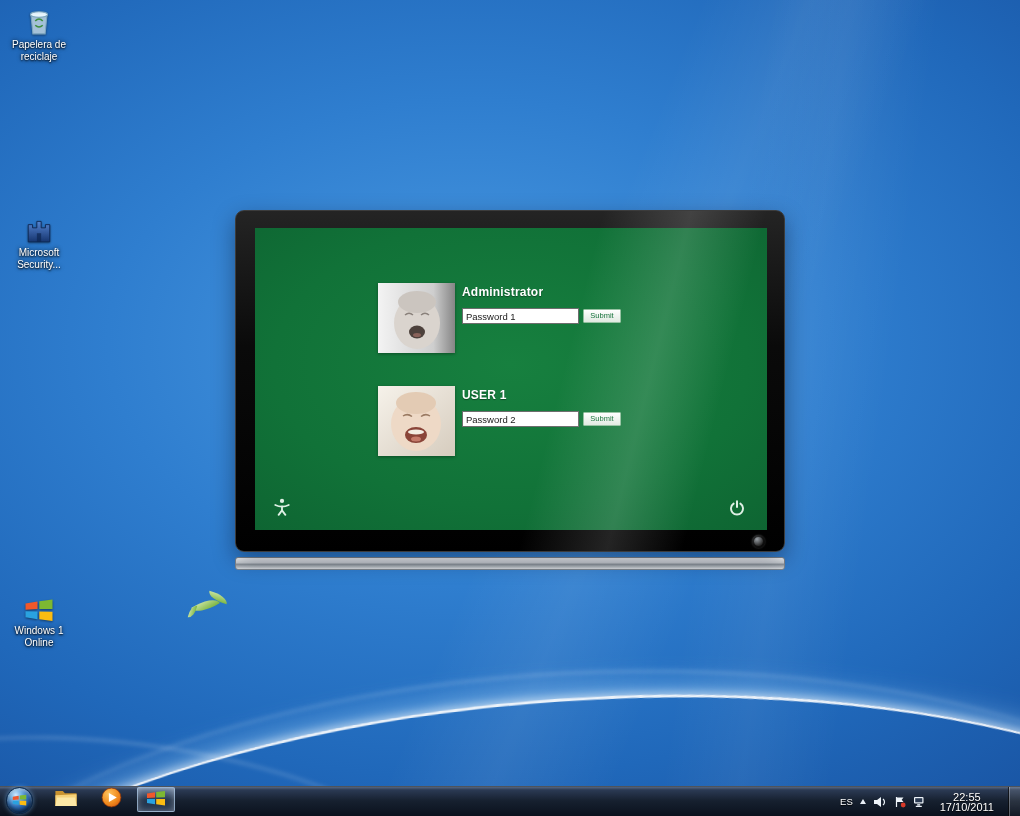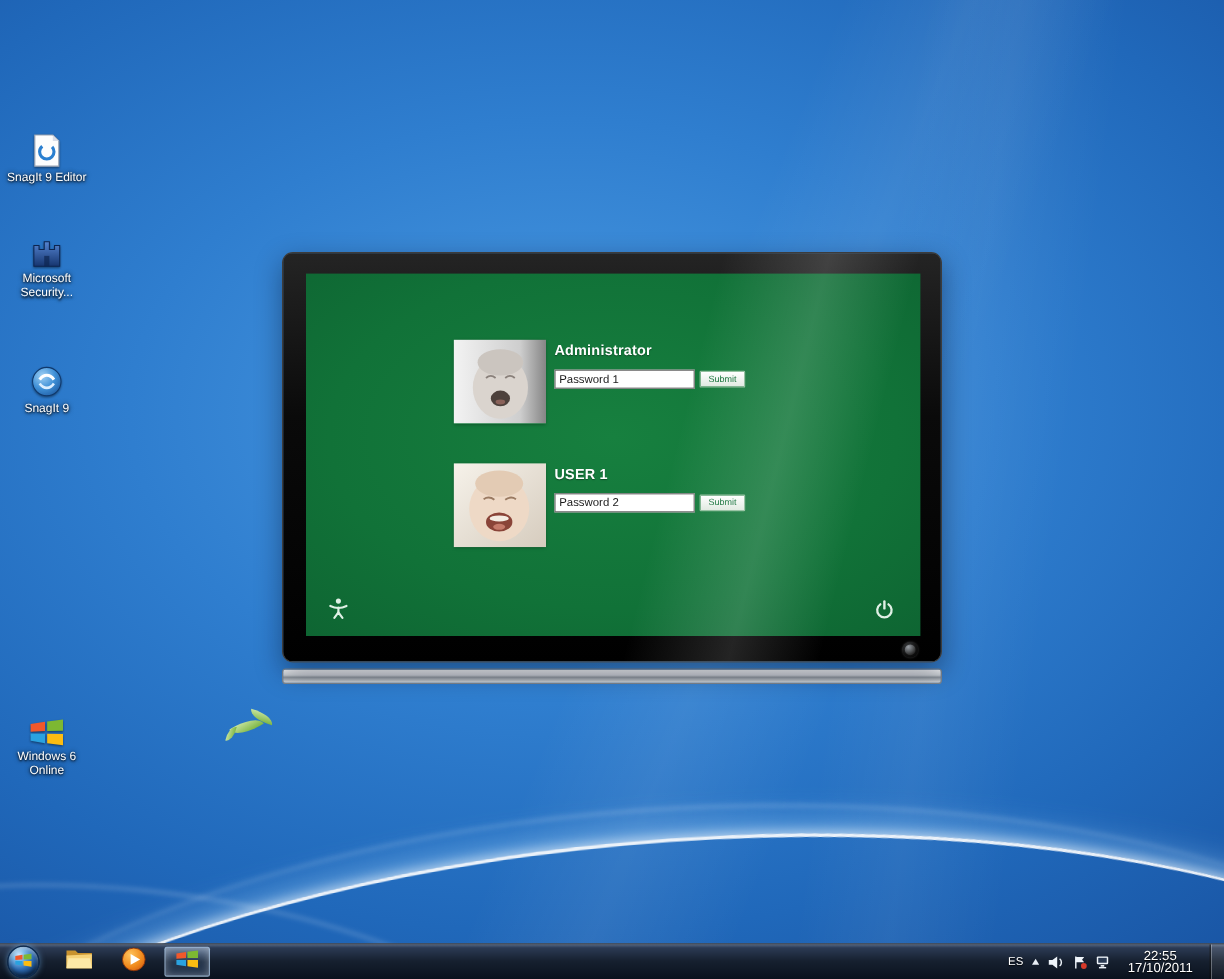--- a/index.html
+++ b/index.html
@@ -111,21 +111,21 @@
     padding:0;line-height:12px;cursor:pointer;
   }
   .ease{position:absolute;left:18px;bottom:14px;width:18px;height:18px;cursor:pointer;}
   .pwr{position:absolute;right:22px;bottom:14px;width:16px;height:16px;cursor:pointer;}
 
   
   .taskbar{
     position:absolute;left:0;right:0;bottom:0;height:30px;
     background:linear-gradient(#54657f 0%,#2b3a54 10%,#16202f 48%,#0a111d 100%);
     border-top:1px solid rgba(255,255,255,0.28);
-    display:flex;align-items:center;box-sizing:border-box;
+    display:flex;box-sizing:border-box;
     color:#fff;
   }
   .orb{
     width:27px;height:27px;border-radius:50%;margin-left:6px;flex:0 0 auto;
     background:radial-gradient(circle at 35% 28%, #d2e9ff 0%, #7db9e8 20%, #2f6fb8 48%, #123a6e 74%, #0a2446 100%);
     border:1px solid #0c2b50;box-sizing:border-box;
     box-shadow:inset 0 -2px 4px rgba(0,0,0,.55), inset 0 2px 3px rgba(255,255,255,.5), 0 0 5px rgba(120,190,255,.55);
     display:flex;align-items:center;justify-content:center;cursor:pointer;
   }
   .task-buttons{display:flex;gap:7px;margin-left:14px;}
@@ -159,78 +159,62 @@
   <div class="beams"></div>
   <div class="streak-soft"></div>
   <div class="streak-main"></div>
   <div class="streak-left"></div>
   <div class="sprout">
     <div class="leaf leaf1"></div>
     <div class="leaf leaf2"></div>
     <div class="leaf leaf3"></div>
   </div>
 
-
-  <div class="desk-icon" style="top:108px">
+  <div class="desk-icon" style="top:4px">
     <span class="glyph">
-      <svg width="24" height="29" viewBox="0 0 24 28">
-        <path d="M2 1 h15 l5 5 v21 h-20 z" fill="#fdfdfd" stroke="#9aa4b4" stroke-width="1"></path>
-        <path d="M17 1 l5 5 h-5 z" fill="#d8dde8"></path>
-        <circle cx="12" cy="15" r="6" fill="none" stroke="#2a7fd0" stroke-width="2.6" stroke-dasharray="24 9"></circle>
+      <svg width="26" height="30" viewBox="0 0 24 28">
+        <path d="M4.5 8 L19.5 8 L17.7 26 L6.3 26 Z" fill="rgba(205,228,242,0.78)" stroke="#7fa8c0" stroke-width="1"></path>
+        <ellipse cx="12" cy="8" rx="8" ry="2.6" fill="rgba(235,248,255,0.95)" stroke="#7fa8c0" stroke-width="1"></ellipse>
+        <path d="M8.5 14c2.2-2.4 4.8-2.4 7 0" stroke="#3f8f3f" stroke-width="1.4" fill="none"></path>
+        <path d="M8.5 18c2.2 2 4.8 2 7 0" stroke="#3f8f3f" stroke-width="1.4" fill="none"></path>
       </svg>
     </span>
-    <span class="ilabel">SnagIt 9 Editor</span>
-  </div>
-
-  <div class="desk-icon" style="top:192px">
+    <span class="ilabel">Papelera de reciclaje</span>
+  </div>
+
+
+  <div class="desk-icon" style="top:212px">
     <span class="glyph">
       <svg width="28" height="28" viewBox="0 0 26 26">
         <defs>
           <linearGradient id="mse" x1="0" y1="0" x2="0" y2="1">
             <stop offset="0" stop-color="#5585d2"></stop>
               <stop offset="1" stop-color="#16356f"></stop>
           </linearGradient>
         </defs>
         <path d="M3 24 V8 h4 v3 h4 V5 h4 v6 h4 V8 h4 v16 z" fill="url(#mse)" stroke="#0d2550" stroke-width="0.8"></path>
         <rect x="11" y="16" width="4" height="8" fill="#0d2550" opacity="0.7"></rect>
       </svg>
     </span>
     <span class="ilabel">Microsoft Security...</span>
   </div>
 
-  <div class="desk-icon" style="top:300px">
-    <span class="glyph">
-      <svg width="28" height="28" viewBox="0 0 26 26">
-        <defs>
-          <radialGradient id="sg9" cx="0.35" cy="0.3" r="0.9">
-            <stop offset="0" stop-color="#9fd0f5"></stop>
-              <stop offset="0.5" stop-color="#3e8fd6"></stop>
-              <stop offset="1" stop-color="#174f96"></stop>
-          </radialGradient>
-        </defs>
-        <circle cx="13" cy="13" r="11" fill="url(#sg9)" stroke="#10386b" stroke-width="0.8"></circle>
-        <path d="M7.5 11.5c3-4.5 8-4.5 11 0" stroke="#fff" stroke-width="2.4" fill="none"></path>
-        <path d="M18.5 14.5c-3 4.5-8 4.5-11 0" stroke="#dceeff" stroke-width="2" fill="none"></path>
-      </svg>
-    </span>
-    <span class="ilabel">SnagIt 9</span>
-  </div>
 
 
 
   <div class="desk-icon" style="top:590px">
     <span class="glyph">
       <svg width="30" height="24" viewBox="0 0 20 16">
         <path d="M1 3.6 L9 2.3 V7.4 L1 7.9 Z" fill="#f1582b"></path>
         <path d="M10.2 2.1 L19 1 V7.3 L10.2 7.4 Z" fill="#7db832"></path>
         <path d="M1 8.9 L9 9 V14.2 L1 12.9 Z" fill="#2aa2e0"></path>
         <path d="M10.2 9 L19 9.1 V15.4 L10.2 14.2 Z" fill="#fbbc12"></path>
       </svg>
     </span>
-    <span class="ilabel">Windows 6 Online</span>
+    <span class="ilabel">Windows 1 Online</span>
   </div>
 
   <div class="monitor">
     <div class="bezel">
       <div class="screen">
 
         <div class="user-tile tile1">
           <div class="photo">
             <svg width="77" height="70" viewBox="0 0 77 70">
               <defs>

